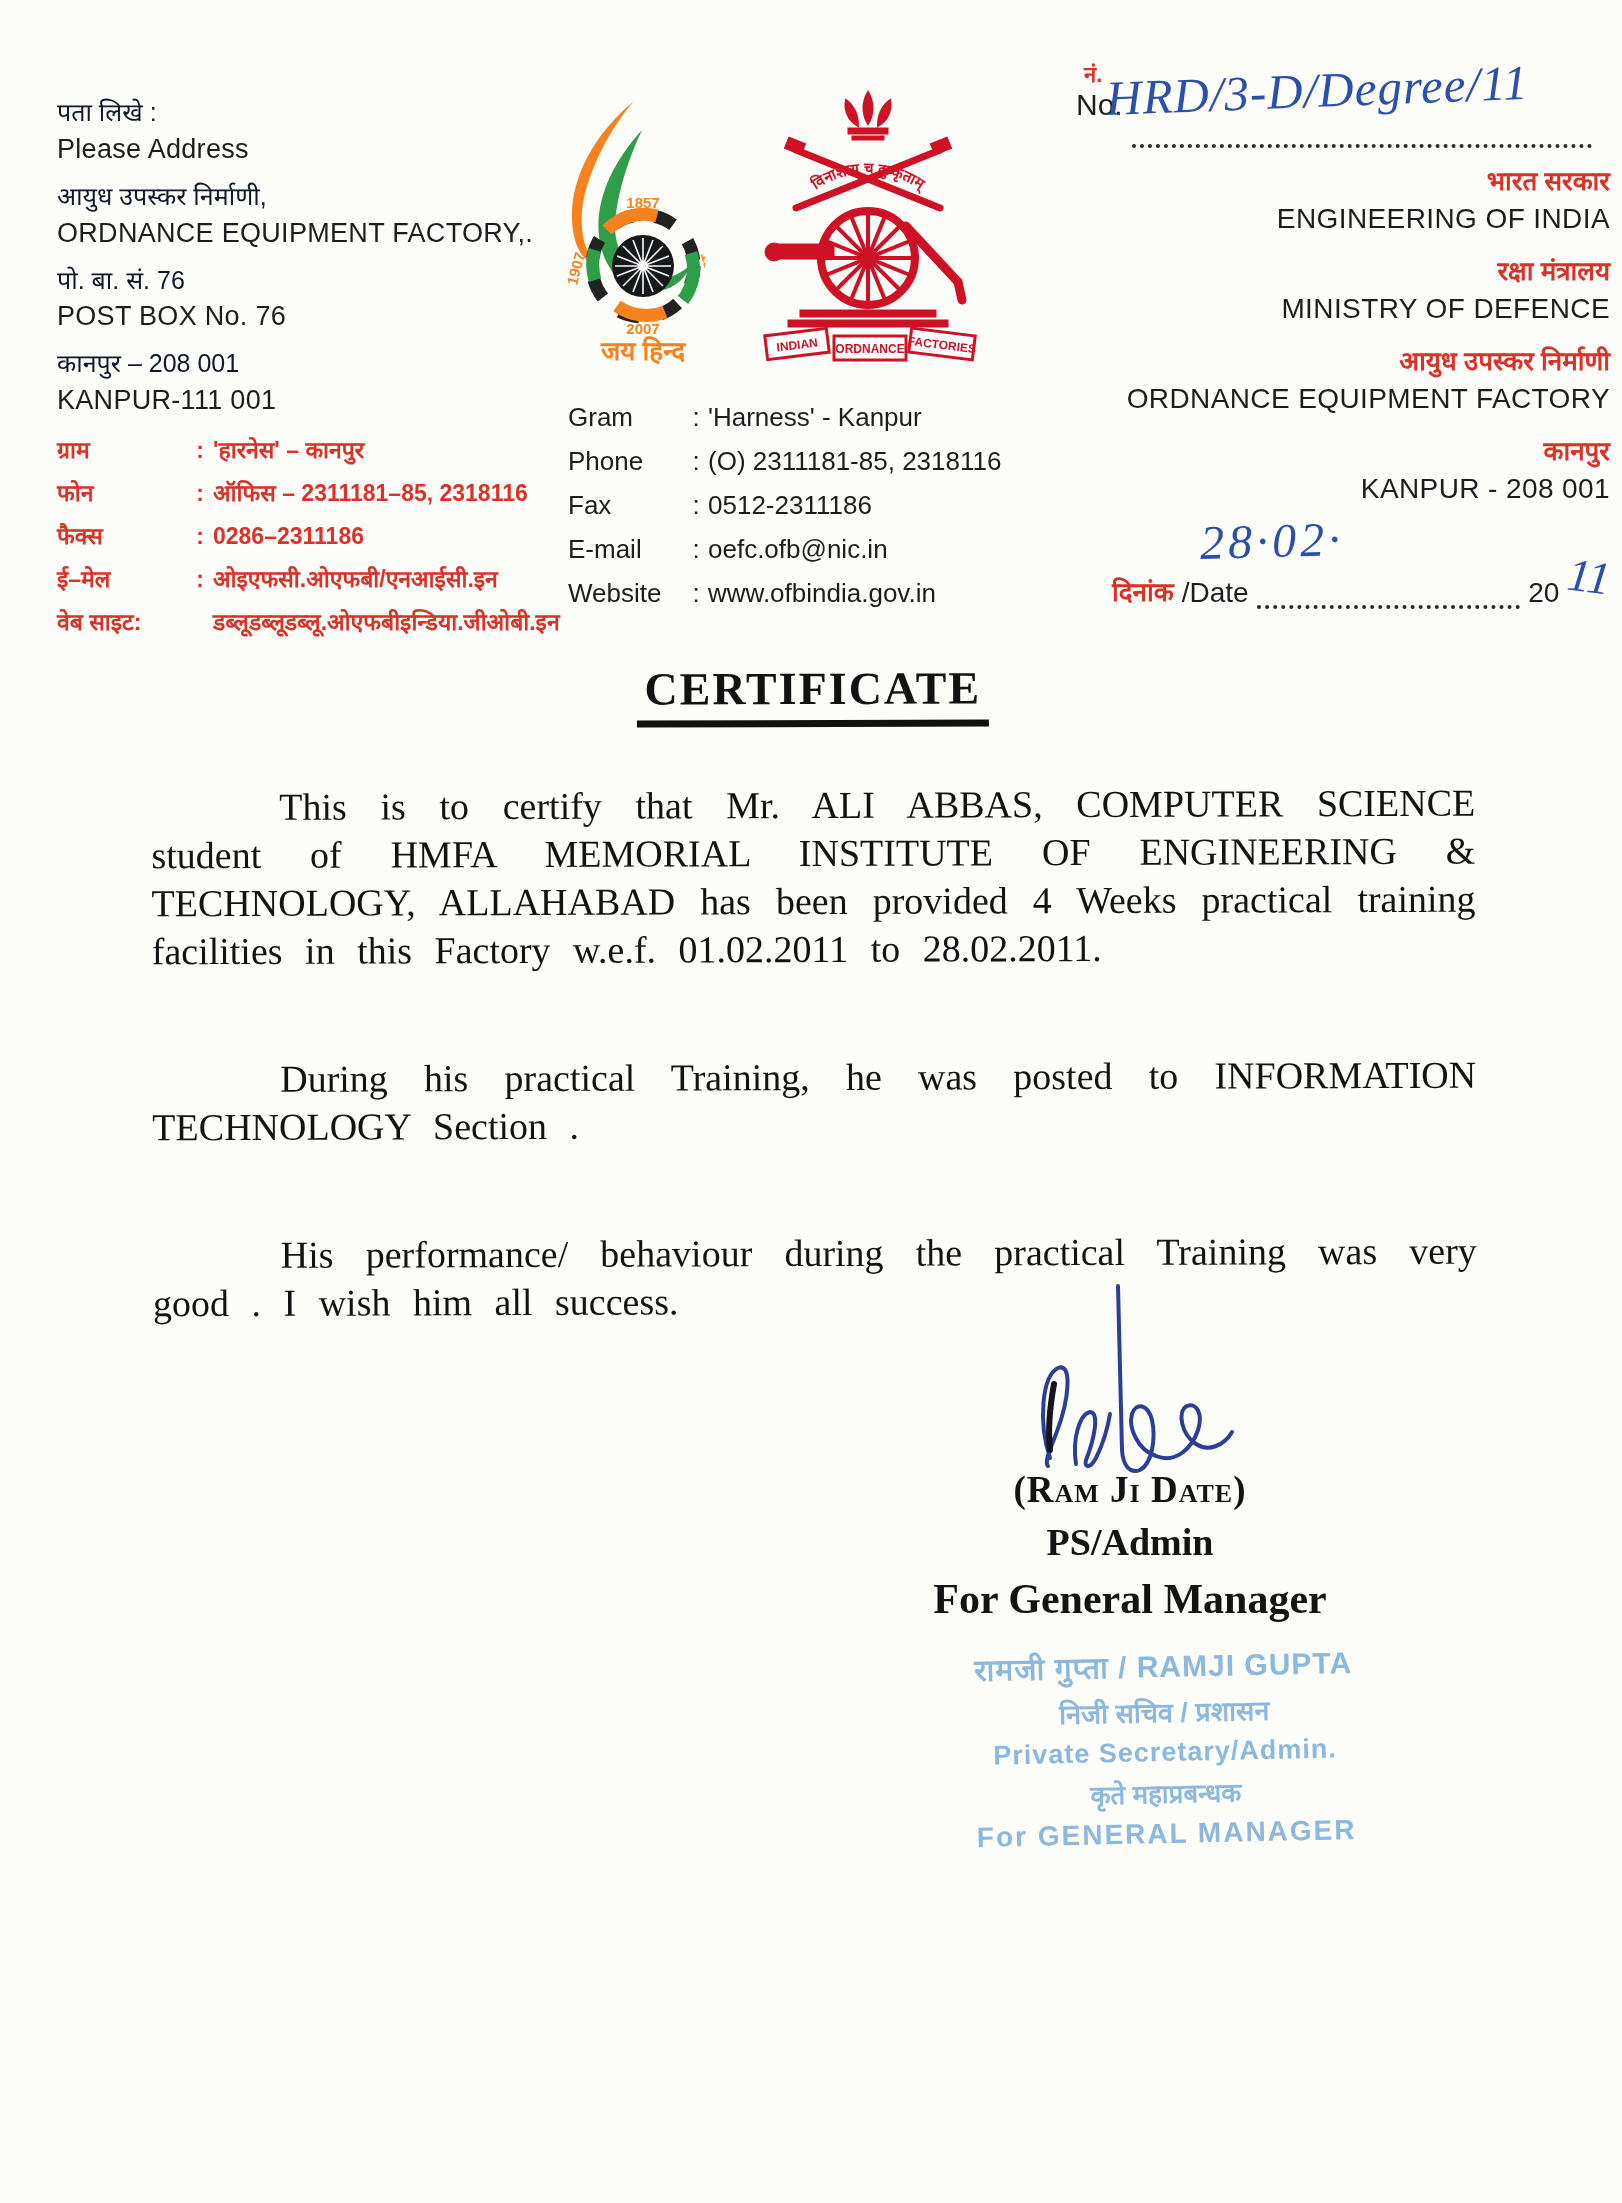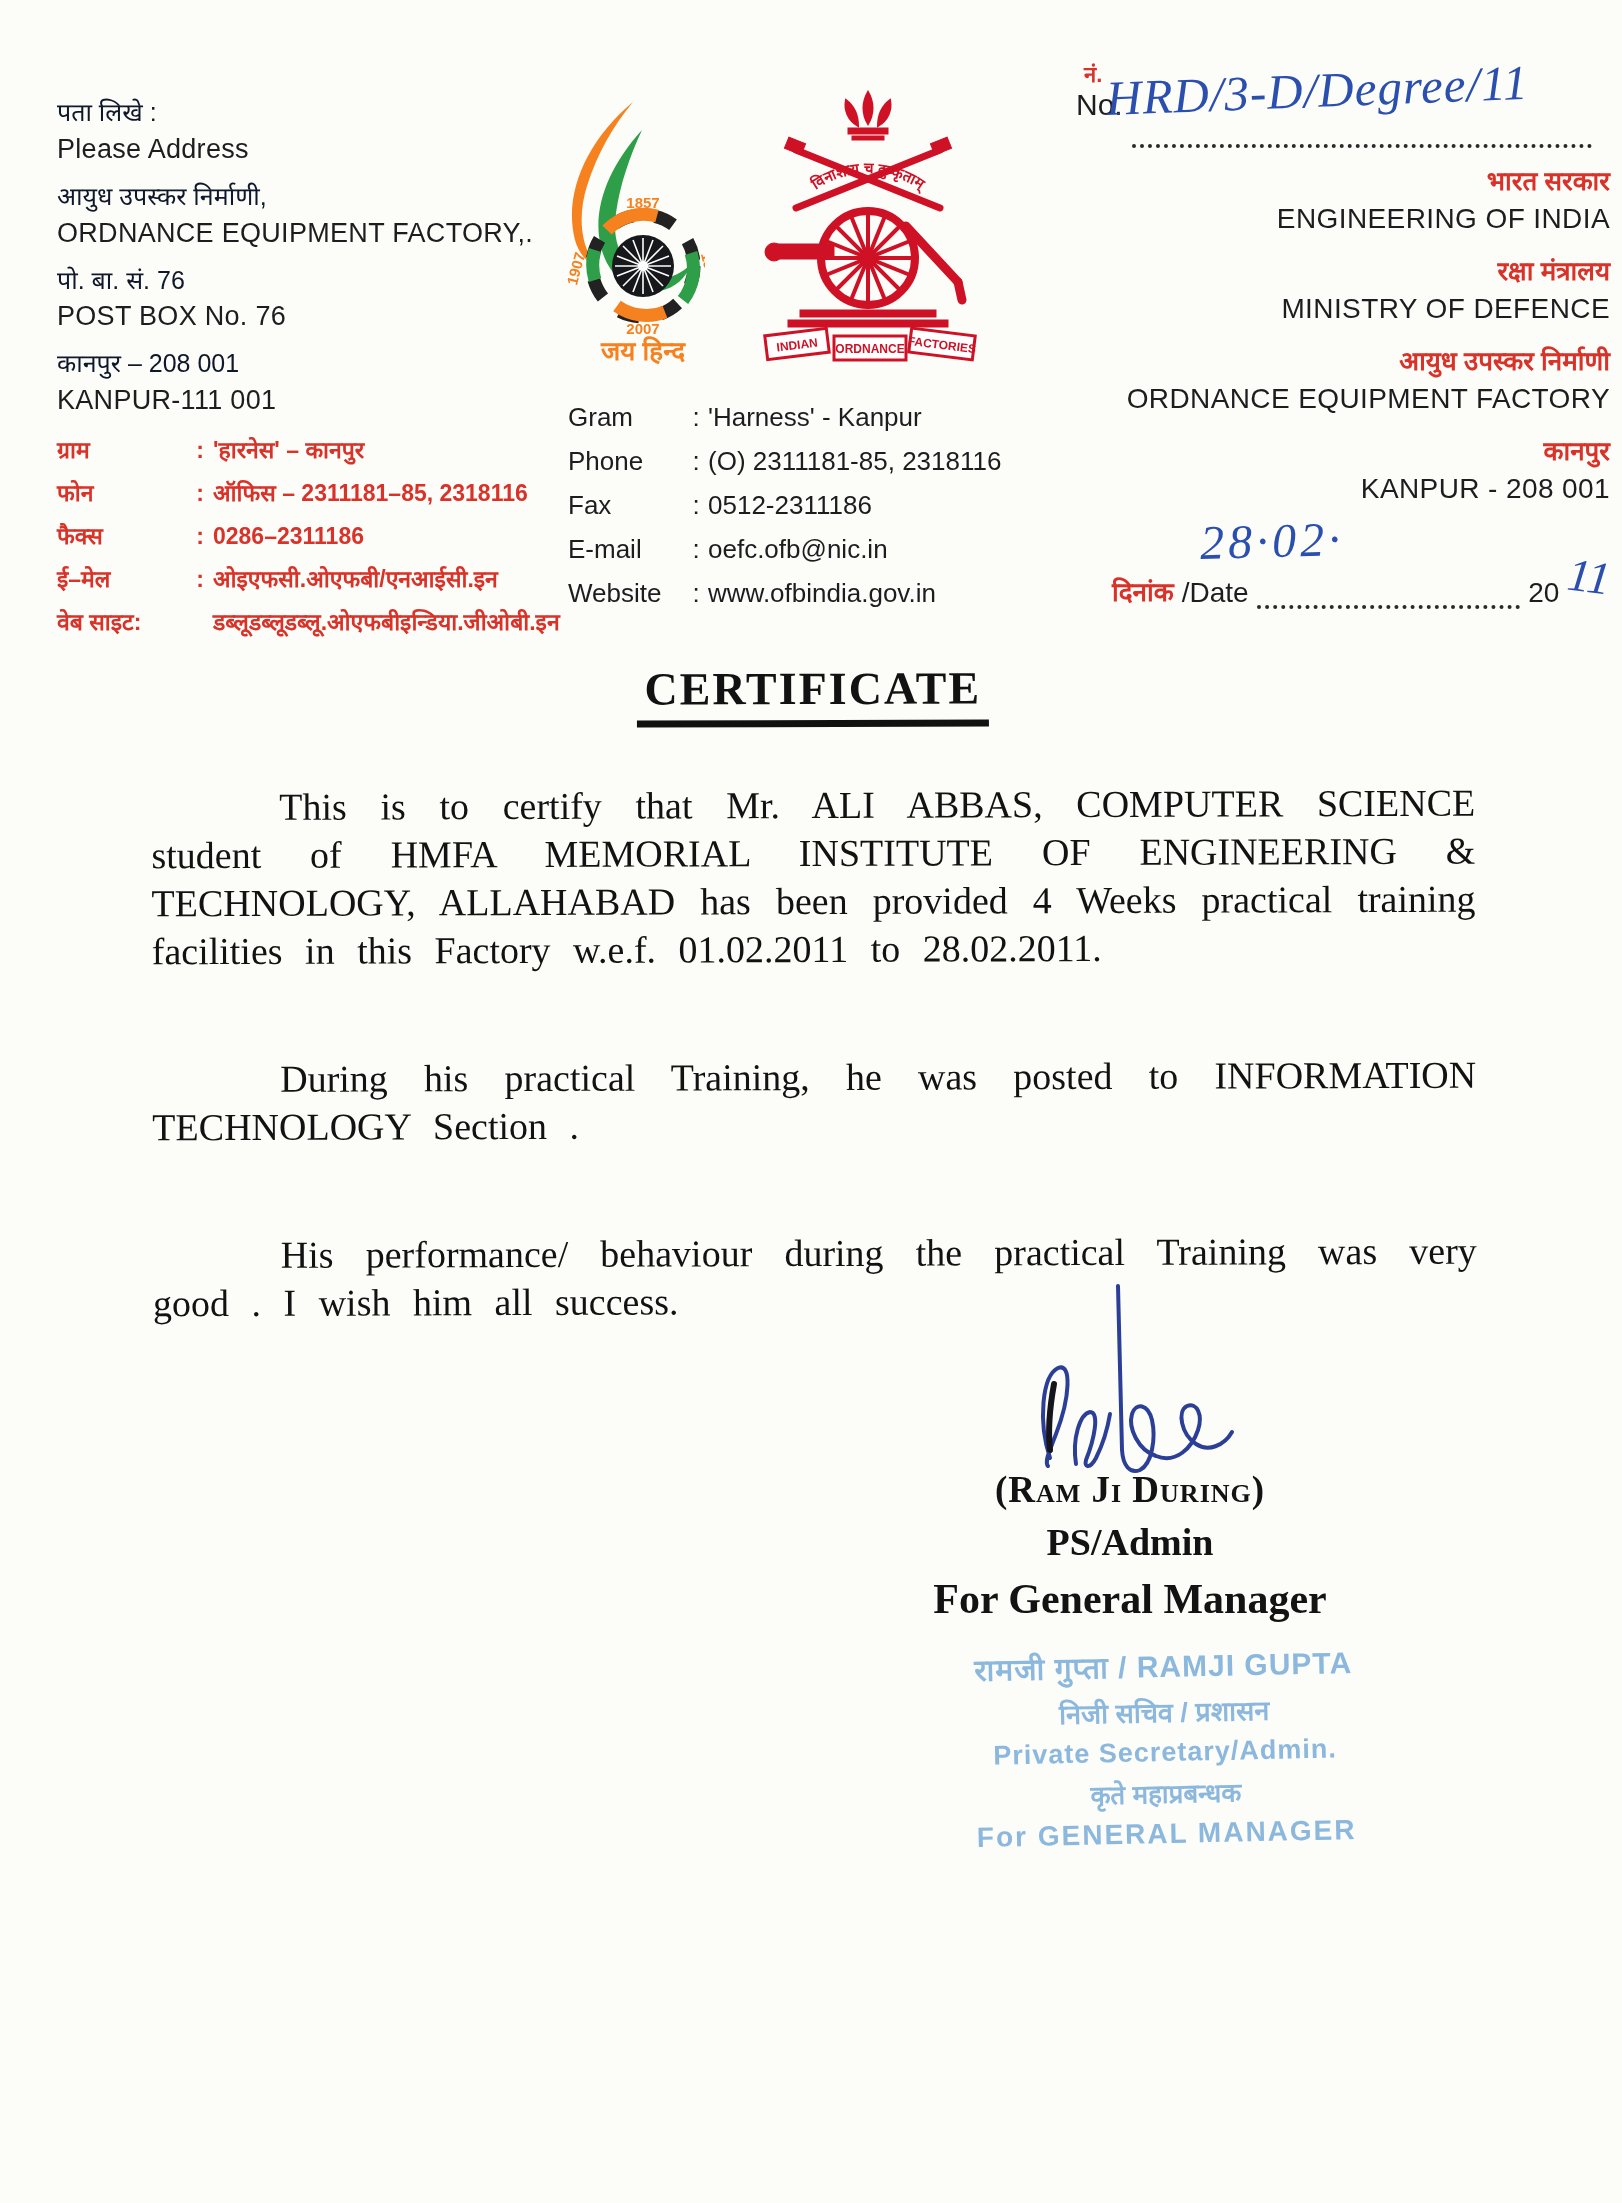--- a/index.html
+++ b/index.html
@@ -275,21 +275,21 @@
     <p>His performance/ behaviour during the practical Training was very good . I wish him all success.</p>
   </div>
 
   <div class="sig-block">
     <svg class="sig-svg" width="300" height="210" viewBox="0 0 300 210">
       <path d="M70,186 C58,150 62,104 78,96 C92,90 90,126 76,162 C70,178 64,190 68,194
                M96,192 C92,166 100,142 110,140 C120,140 114,168 106,188 C104,196 110,197 116,186 C124,170 128,154 130,142
                M138,14 L142,178 C143,194 150,202 160,198 C172,192 176,166 172,148 C168,132 156,130 152,142 C148,156 158,178 176,184 C196,192 212,176 218,158 C223,143 217,130 207,134 C197,139 201,162 216,172 C228,180 244,174 252,160" stroke="#2c3f97" stroke-width="4" fill="none" stroke-linecap="round" stroke-linejoin="round"></path>
       <path d="M74,112 C70,134 68,160 70,178" stroke="#15151c" stroke-width="6" fill="none" stroke-linecap="round"></path>
     </svg>
-    <div class="sig-name">(Ram Ji During)</div>
+    <div class="sig-name">(Ram Ji Date)</div>
     <div class="sig-title">PS/Admin</div>
     <div class="sig-for">For General Manager</div>
   </div>
 
   <div class="stamp">
     <div class="st-0">रामजी गुप्ता / RAMJI GUPTA</div>
     <div class="st-1">निजी सचिव / प्रशासन</div>
     <div class="st-2">Private Secretary/Admin.</div>
     <div class="st-3">कृते महाप्रबन्धक</div>
     <div class="st-4">For GENERAL MANAGER</div>

